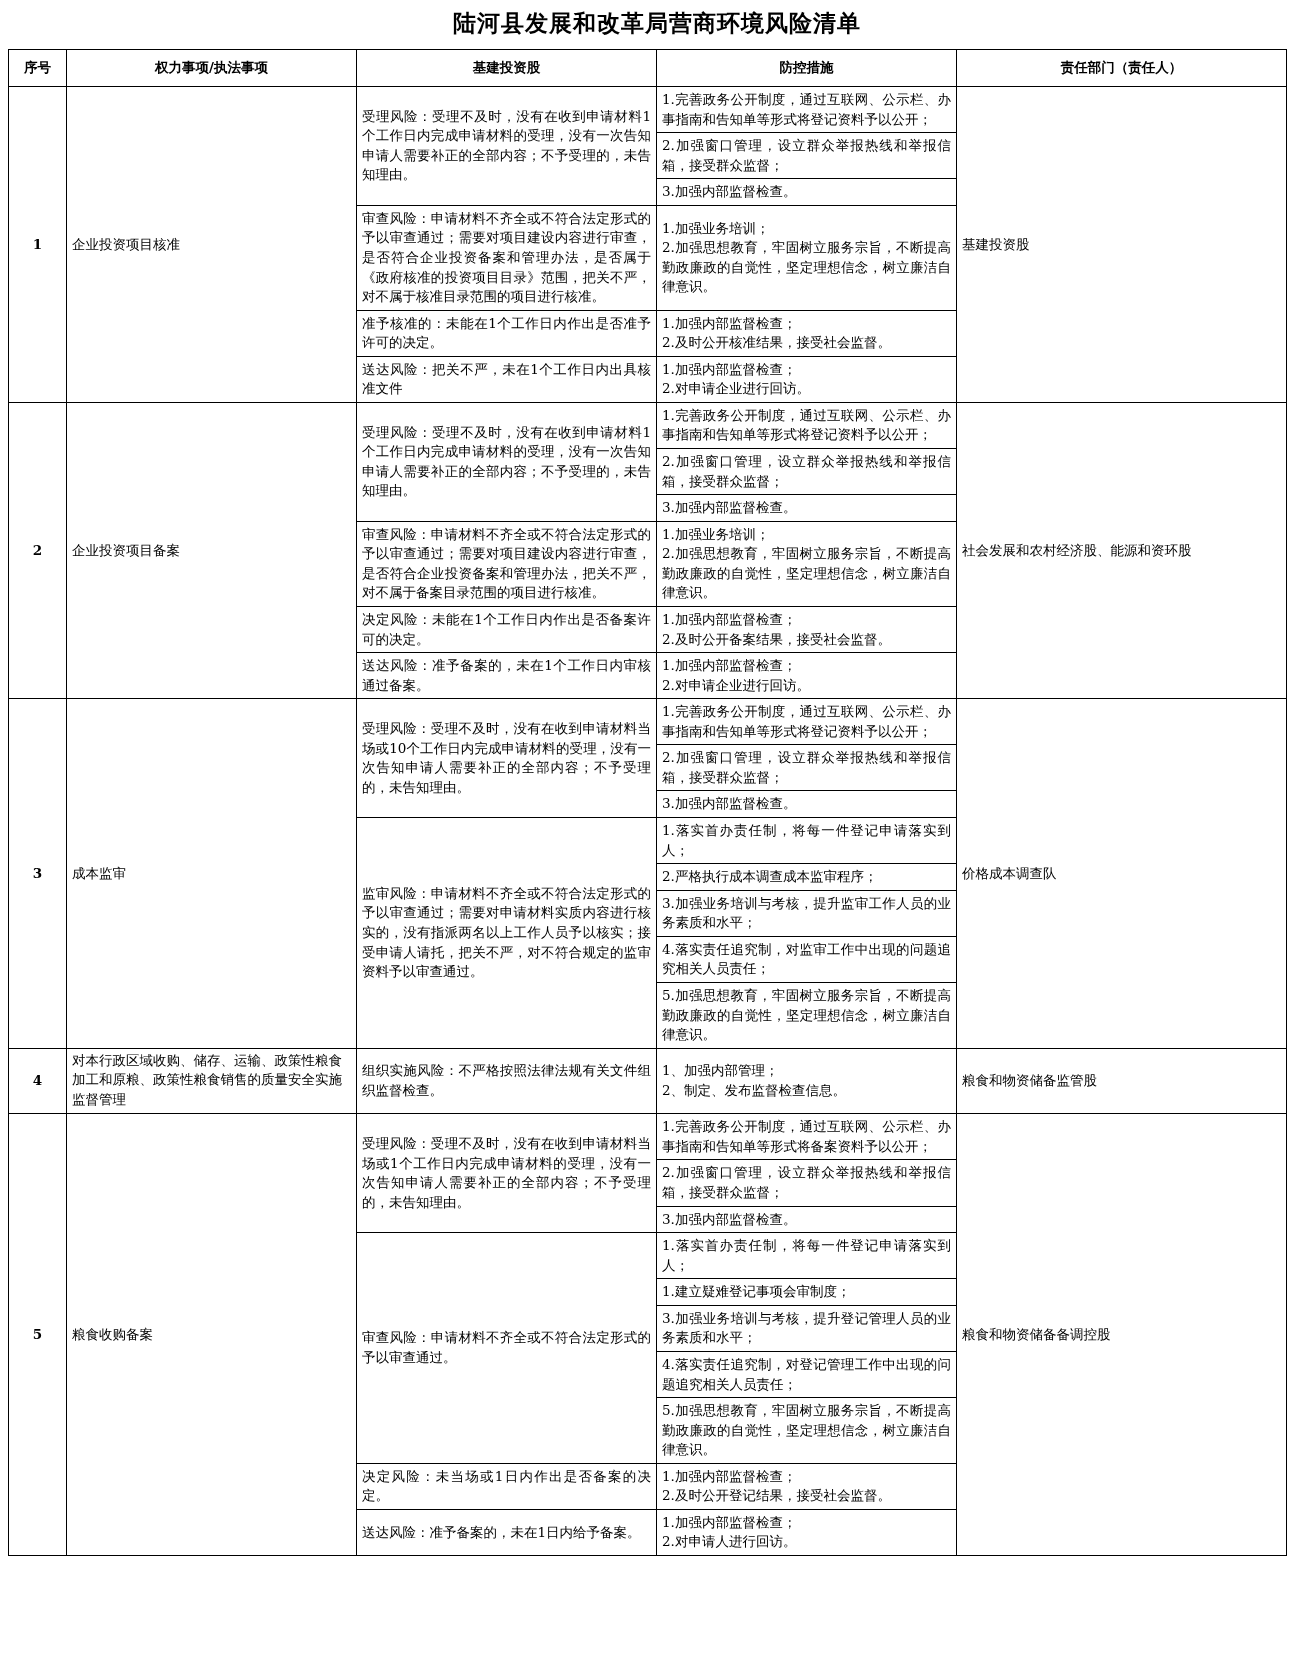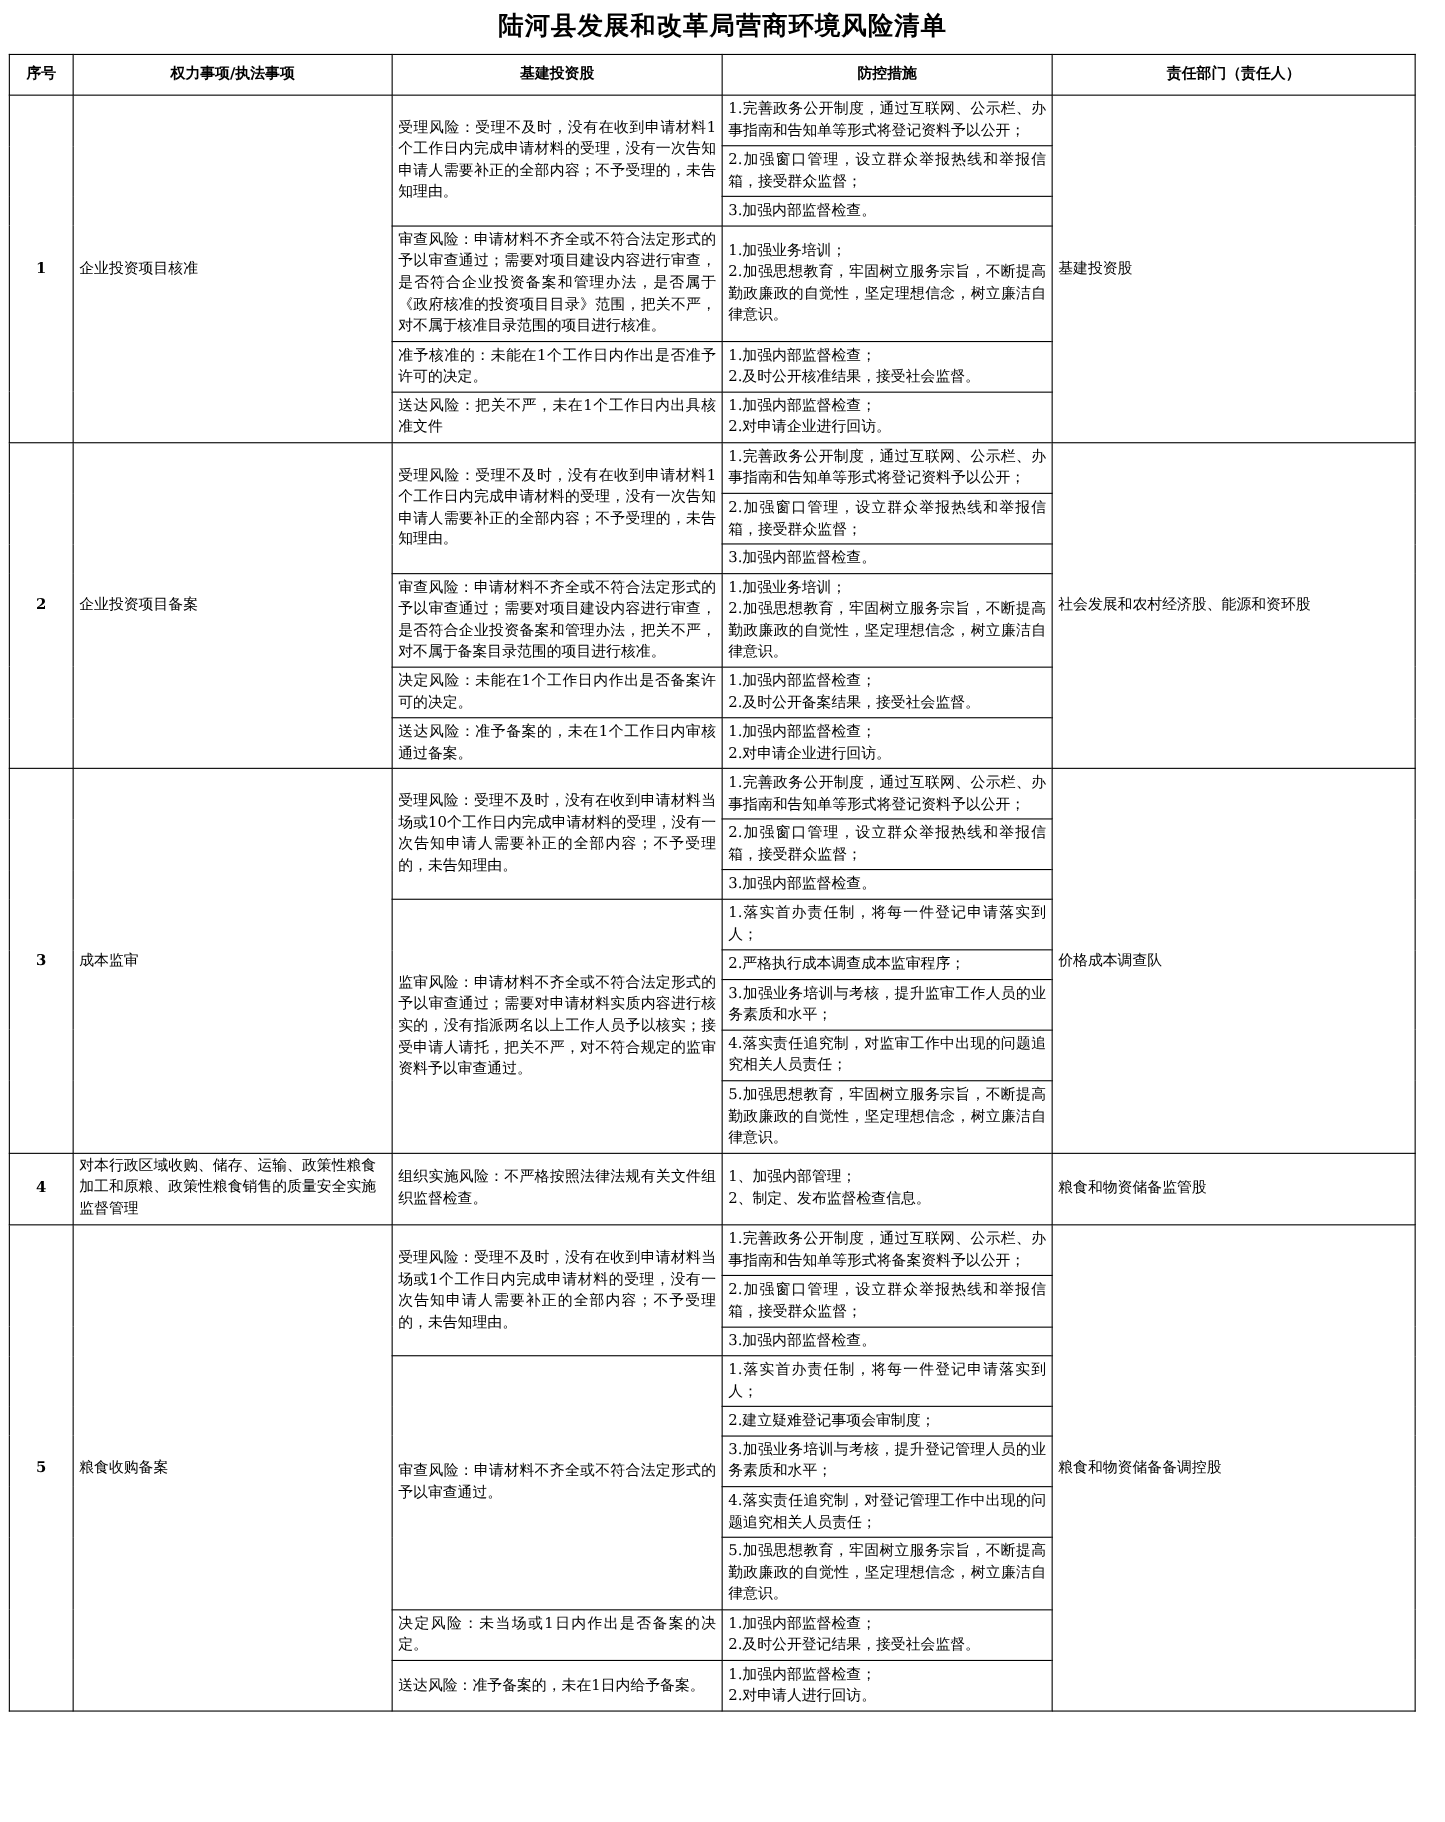--- a/index.html
+++ b/index.html
@@ -259,21 +259,21 @@
           </td>
         </tr>
         <tr>
           <td class="form" rowspan="5">审查风险：申请材料不齐全或不符合法定形式的予以审查通过。</td>
           <td class="measure">
             <div>1.落实首办责任制，将每一件登记申请落实到人；</div>
           </td>
         </tr>
         <tr>
           <td class="measure">
-            <div>2.建立疑难登记事项会审制度；</div>
+            <div>1.建立疑难登记事项会审制度；</div>
           </td>
         </tr>
         <tr>
           <td class="measure">
             <div>3.加强业务培训与考核，提升登记管理人员的业务素质和水平；</div>
           </td>
         </tr>
         <tr>
           <td class="measure">
             <div>4.落实责任追究制，对登记管理工作中出现的问题追究相关人员责任；</div>

